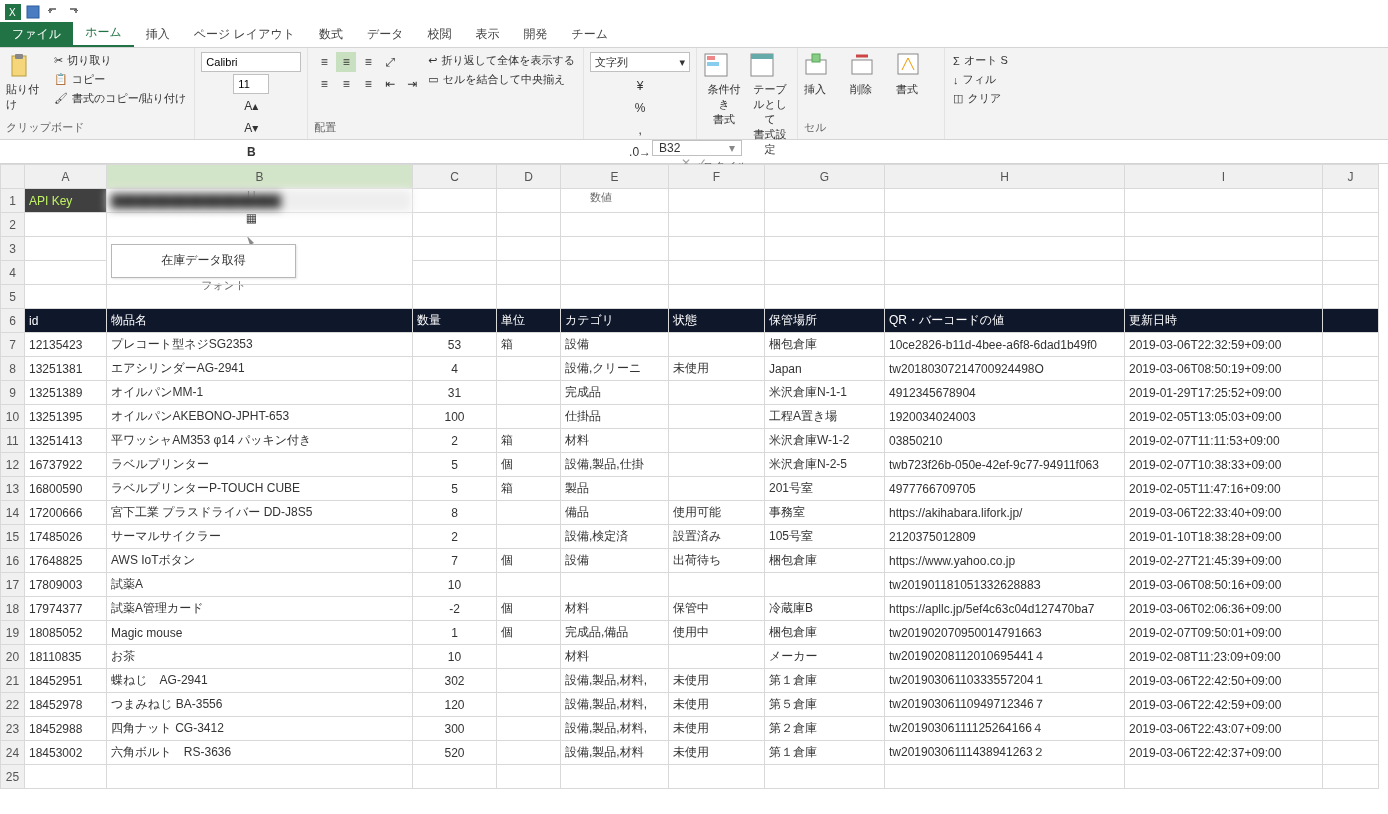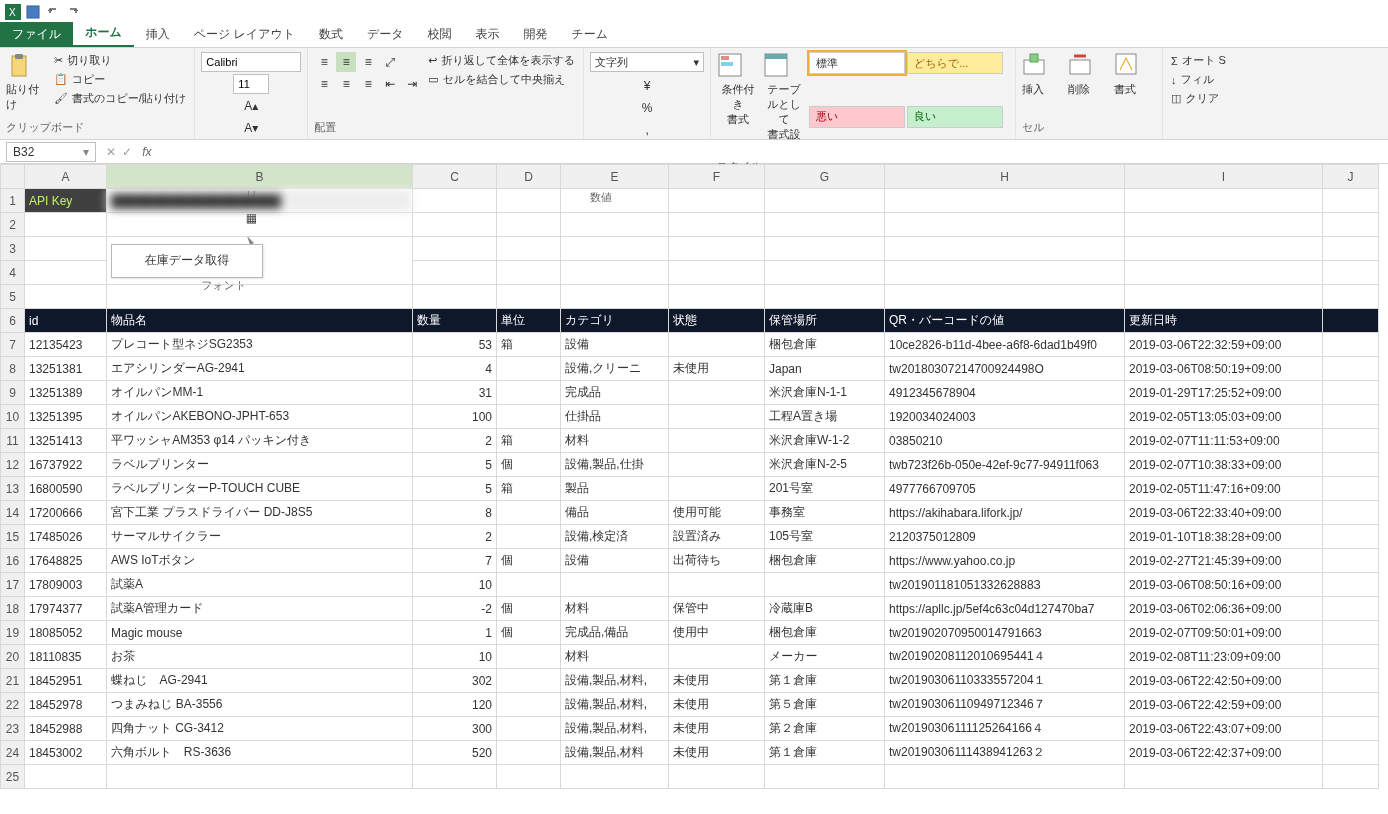--- a/index.html
+++ b/index.html
@@ -4,59 +4,59 @@
 <style>
 * { box-sizing: border-box; font-family: "Segoe UI", "Meiryo", sans-serif; }
 body { margin: 0; background: #fff; font-size: 12px; color: #333; overflow: hidden; }
 .titlebar { height: 24px; background: #fff; display: flex; align-items: center; }
 .qat { display: flex; gap: 2px; padding: 0 4px; align-items: center; }
 .qat-ico { width: 18px; height: 18px; display: flex; align-items: center; justify-content: center; }
 .title-center { flex: 1; text-align: center; font-size: 12px; color: #555; }
 .tabs { height: 24px; display: flex; align-items: flex-end; border-bottom: 1px solid #d4d4d4; background: #fff; }
 .tab { padding: 4px 12px; font-size: 12px; color: #444; cursor: pointer; }
 .tab.file { background: #217346; color: #fff; }
-.tab.active { color: #217346; border-bottom: 2px solid #217346; font-weight: bold; }
+.tab.active { color: #217346; border-bottom: 2px solid #217346; }
 .ribbon { height: 92px; background: #f3f3f3; display: flex; border-bottom: 1px solid #d4d4d4; }
 .group { border-right: 1px solid #e3e3e3; padding: 4px 6px; display: flex; flex-direction: column; justify-content: space-between; }
 .group-body { display: flex; gap: 4px; }
 .group-label { font-size: 11px; color: #666; padding-top: 2px; }
 .big-btn { display: flex; flex-direction: column; align-items: flex-start; width: 42px; font-size: 11px; cursor: pointer; }
 .big-btn .ico { width: 28px; height: 28px; margin-bottom: 2px; }
 .small-btns { display: flex; flex-direction: column; gap: 2px; }
 .small-btn { display: flex; align-items: center; gap: 4px; font-size: 11px; cursor: pointer; padding: 1px 2px; }
 .font-row { display: flex; gap: 2px; align-items: center; margin-bottom: 4px; flex-direction: column; }
 .font-sel { border: 1px solid #c0c0c0; background: #fff; font-size: 11px; height: 20px; padding: 0 4px; }
 .font-name { width: 100px; }
 .font-size { width: 36px; }
 .btn-ico { width: 20px; height: 20px; display: flex; align-items: center; justify-content: center; border: 1px solid transparent; cursor: pointer; }
 .align-grid { display: flex; flex-direction: column; gap: 2px; }
 .align-row { display: flex; gap: 2px; }
-.num-fmt { border: 1px solid #c0c0c0; background: #fff; font-size: 11px; height: 20px; width: 114px; padding: 0 4px; display: flex; align-items: center; justify-content: space-between; }
+.num-fmt { border: 1px solid #c0c0c0; background: #fff; font-size: 11px; height: 20px; width: 100px; padding: 0 4px; display: flex; align-items: center; justify-content: space-between; }
 .style-cells { display: flex; flex-wrap: wrap; width: 200px; gap: 2px; }
 .style-cell { width: 96px; height: 22px; border: 1px solid #ccc; display: flex; align-items: center; padding: 0 6px; font-size: 11px; }
 .sc-normal { background: #fff; }
 .sc-warn { background: #ffeb9c; color: #9c6500; }
 .sc-bad { background: #ffc7ce; color: #9c0006; }
 .sc-good { background: #c6efce; color: #006100; }
-.formula-bar { height: 24px; display: flex; align-items: center; border-bottom: 1px solid #d4d4d4; background: #fff; }
+.formula-bar { height: 24px; display: flex; align-items: center; border-bottom: 1px solid #d4d4d4; background: #fff; flex-direction: column; }
 .name-box { width: 90px; border: 1px solid #c0c0c0; height: 20px; display: flex; align-items: center; padding: 0 6px; margin-left: 6px; font-size: 12px; justify-content: space-between; }
 .fx-btns { display: flex; gap: 6px; padding: 0 10px; color: #a0a0a0; }
 .fx-label { font-style: italic; color: #666; padding-right: 8px; }
 .fx-input { flex: 1; border: none; outline: none; font-size: 12px; height: 20px; }
 .grid-area { overflow: auto; height: 648px; position: relative; }
 table.sheet { border-collapse: collapse; table-layout: fixed; }
 .sheet td, .sheet th { border: 1px solid #d9d9d9; font-size: 12px; height: 24px; padding: 0 4px; white-space: nowrap; overflow: hidden; }
 .sheet th.colhdr { background: #f0f0f0; text-align: center; font-weight: normal; color: #555; height: 20px; }
 .sheet th.rowhdr { background: #f0f0f0; text-align: center; font-weight: normal; color: #555; width: 24px; }
 .corner { width: 24px; background: #f0f0f0; }
 .hdr-row td { background: #0f172a; color: #fff; }
 .apikey-label { background: #404040; color: #bef264; }
 .apikey-val { filter: blur(4px); background: #eee; }
-.embed-btn { position: relative; width: 152px; height: 34px; background: #fff; border: 1px solid #b7b7b7; display: flex; align-items: center; justify-content: center; font-size: 12px; box-shadow: 1px 1px 2px rgba(0,0,0,0.1); }
-.num { text-align: right; }
+.embed-btn { position: relative; width: 185px; height: 34px; background: #fff; border: 1px solid #b7b7b7; display: flex; align-items: center; justify-content: center; font-size: 12px; box-shadow: 1px 1px 2px rgba(0,0,0,0.1); }
+.num { text-align: center; }
 .c-A { width: 82px; } .c-B { width: 306px; } .c-C { width: 84px; } .c-D { width: 64px; }
 .c-E { width: 108px; } .c-F { width: 96px; } .c-G { width: 120px; } .c-H { width: 240px; } .c-I { width: 198px; } .c-J { width: 56px; }
 .selected-col { background: #d3e5c8 !important; }
 svg { display: block; }
 </style>
 </head>
 <body>
 
 <div class="titlebar">
   <div class="qat">
@@ -229,26 +229,20 @@
       <div class="big-btn">
           <span class="ico">
             <svg width="26" height="26">
               <rect x="2" y="2" width="22" height="22" fill="#fff" stroke="#888"></rect>
               <rect x="2" y="2" width="22" height="5" fill="#6aa"></rect>
             </svg>
           </span>
           <span style="white-space:pre-line;text-align:center">テーブルとして
 書式設定</span>
         </div>
-      <div class="style-cells">
-        <div class="style-cell sc-normal" style="outline:2px solid #f0b040">標準</div>
-        <div class="style-cell sc-warn">どちらで...</div>
-        <div class="style-cell sc-bad">悪い</div>
-        <div class="style-cell sc-good">良い</div>
-      </div>
     </div>
     <div class="group-label">スタイル</div>
   </div>
 
   <div class="group">
     <div class="group-body">
       <div class="big-btn">
           <span class="ico">
             <svg width="24" height="24">
               <rect x="2" y="8" width="20" height="14" fill="#fff" stroke="#888"></rect>

